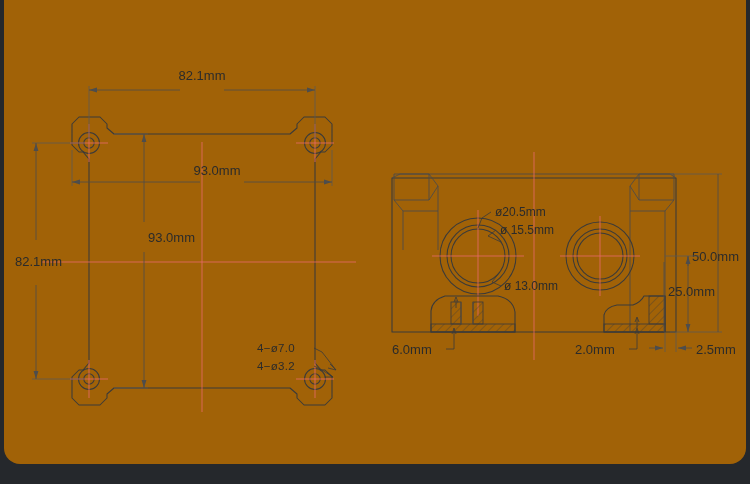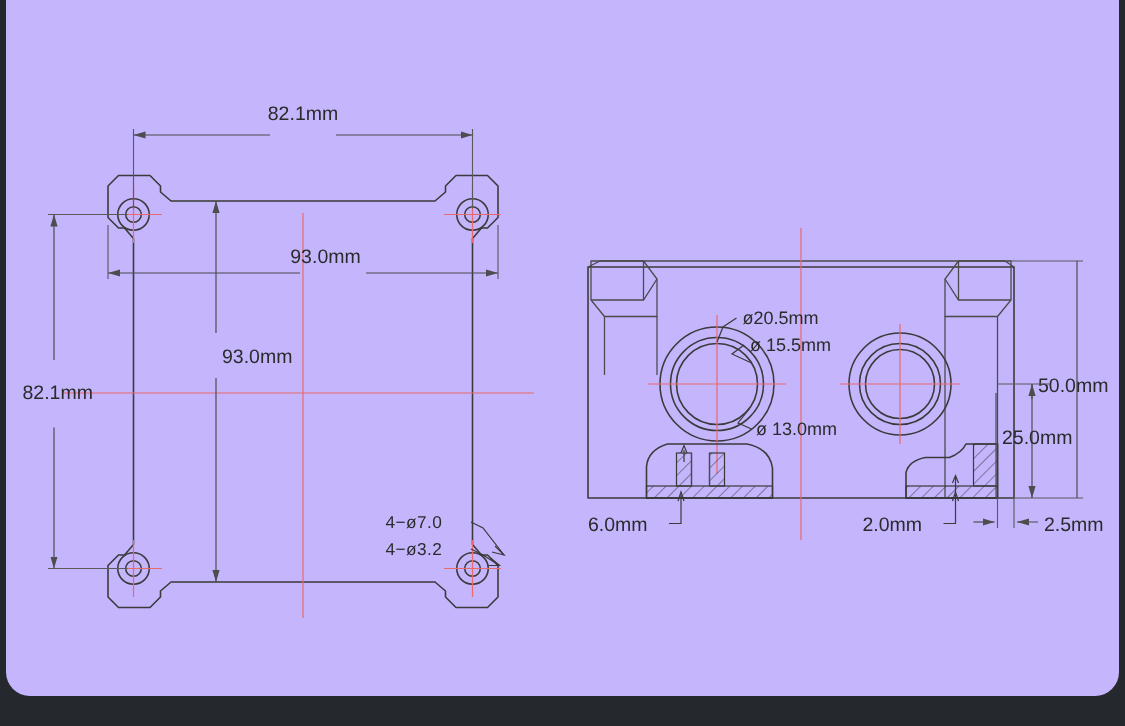--- a/index.html
+++ b/index.html
@@ -14,21 +14,21 @@
     height: 484px;
     background: #25282c;
     overflow: hidden;
   }
   #sheet {
     position: absolute;
     left: 4px;
     top: 0px;
     width: 742px;
     height: 464px;
-    background: #c4b5fd;
+    background: #a16207;
     border-bottom-left-radius: 16px;
     border-bottom-right-radius: 16px;
     overflow: hidden;
   }
   #drawing-svg {
     position: absolute;
     left: 0;
     top: 0;
   }
   text {

